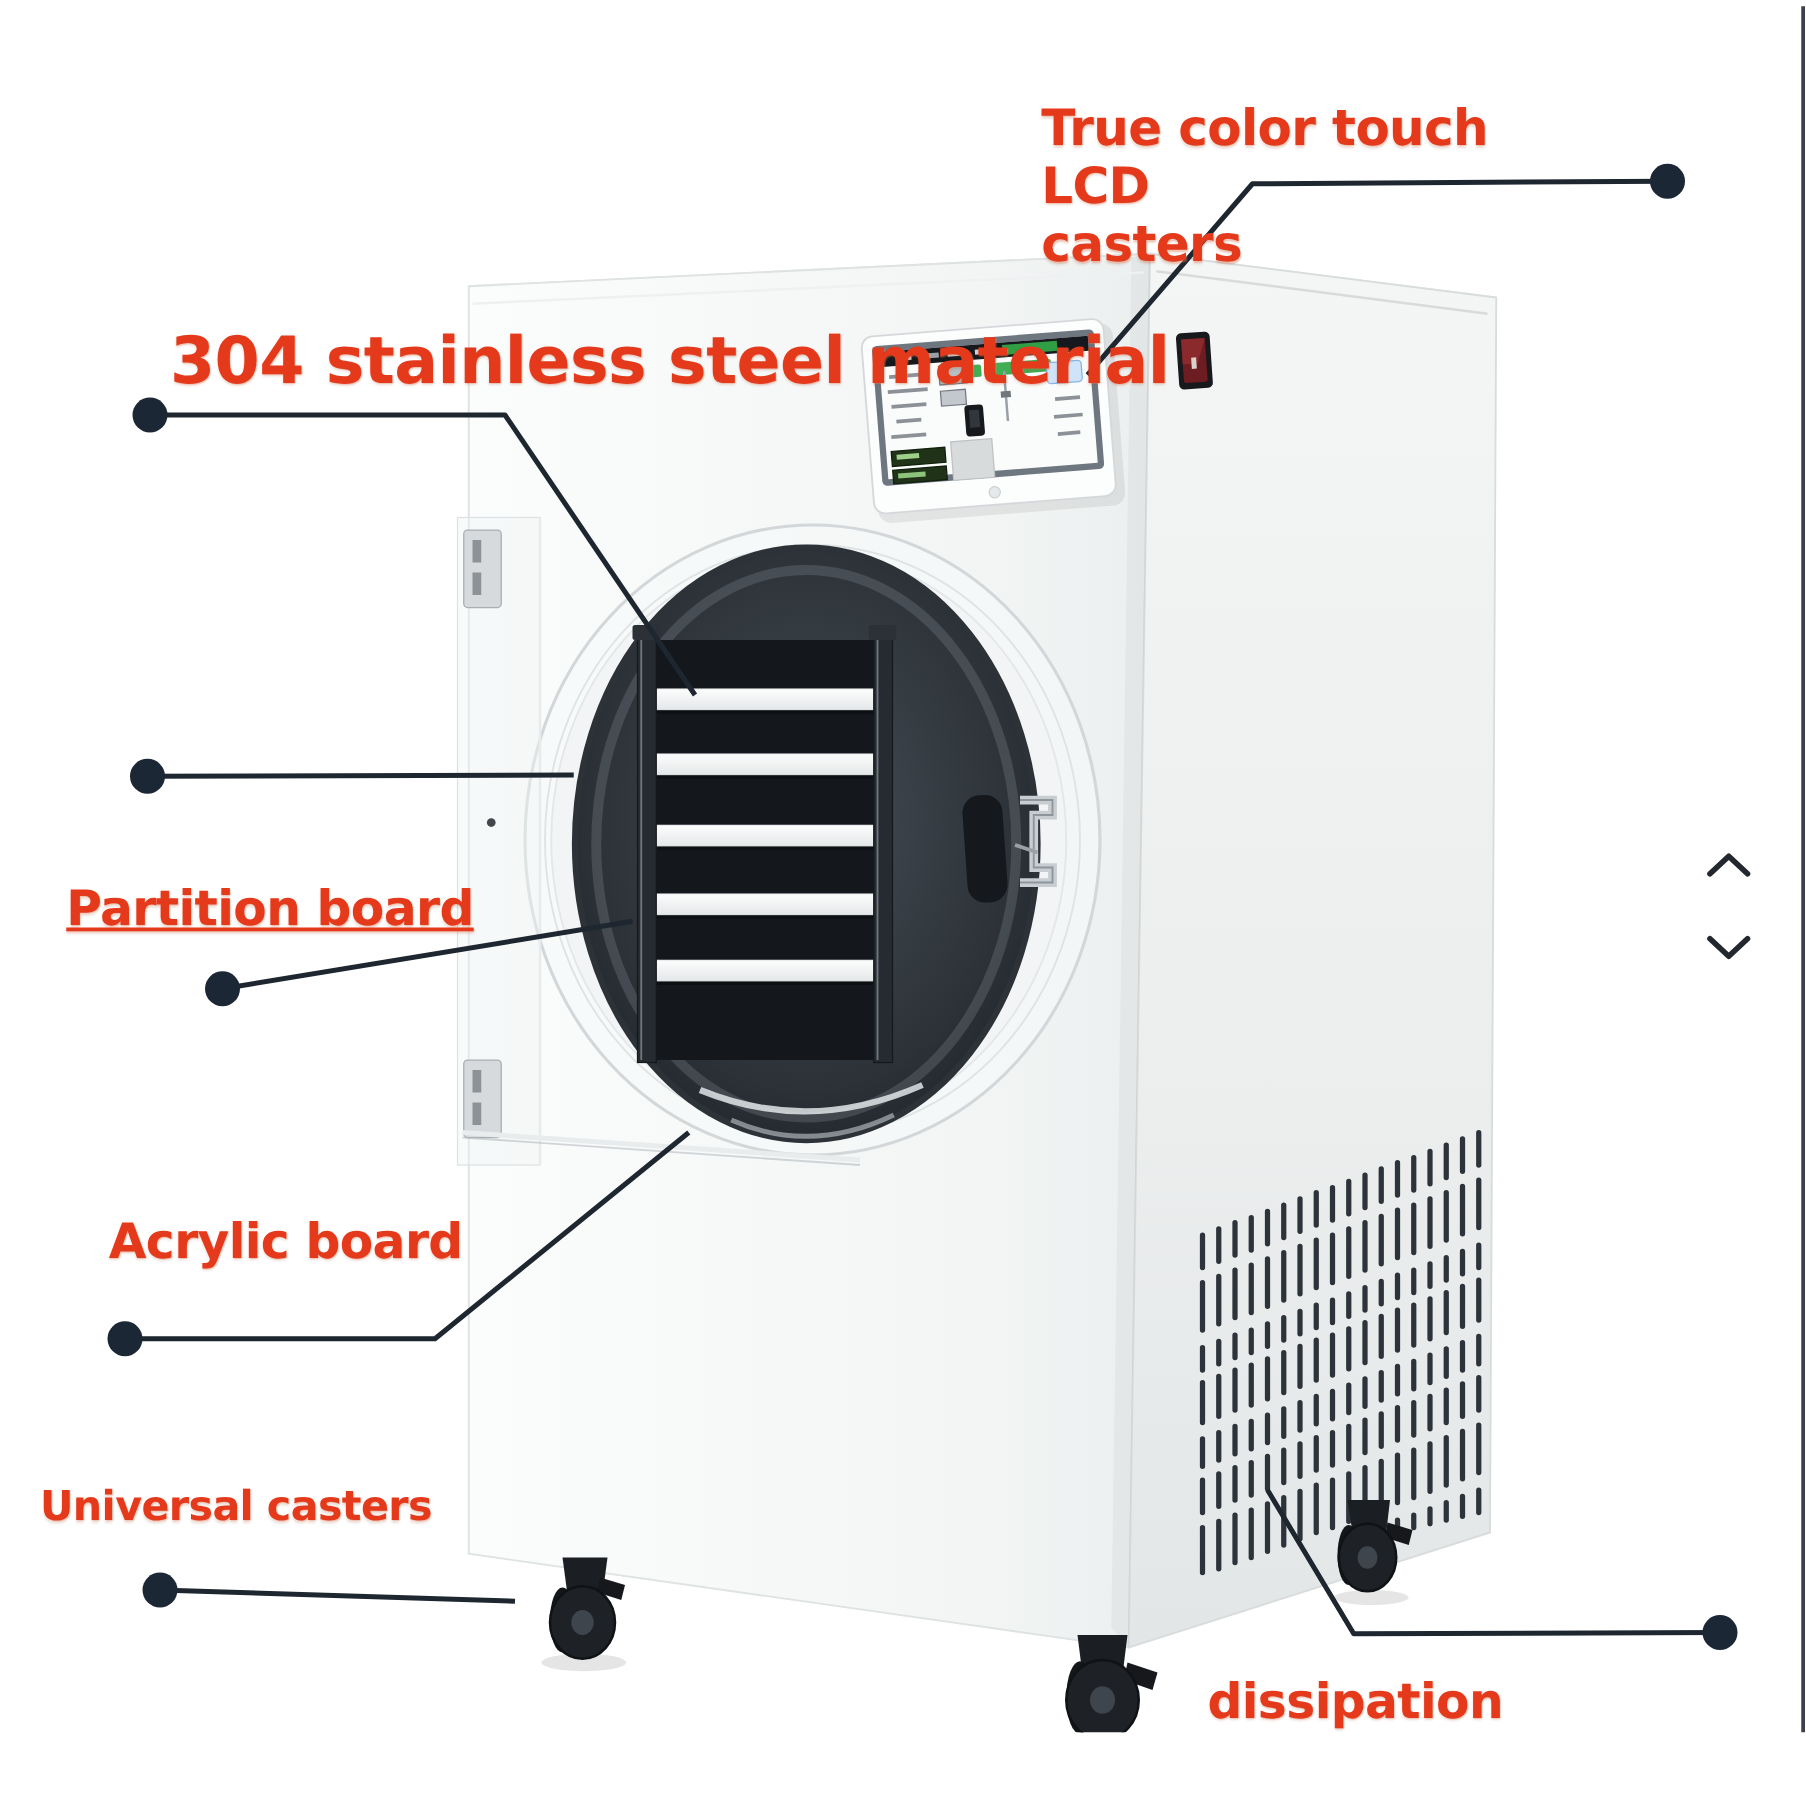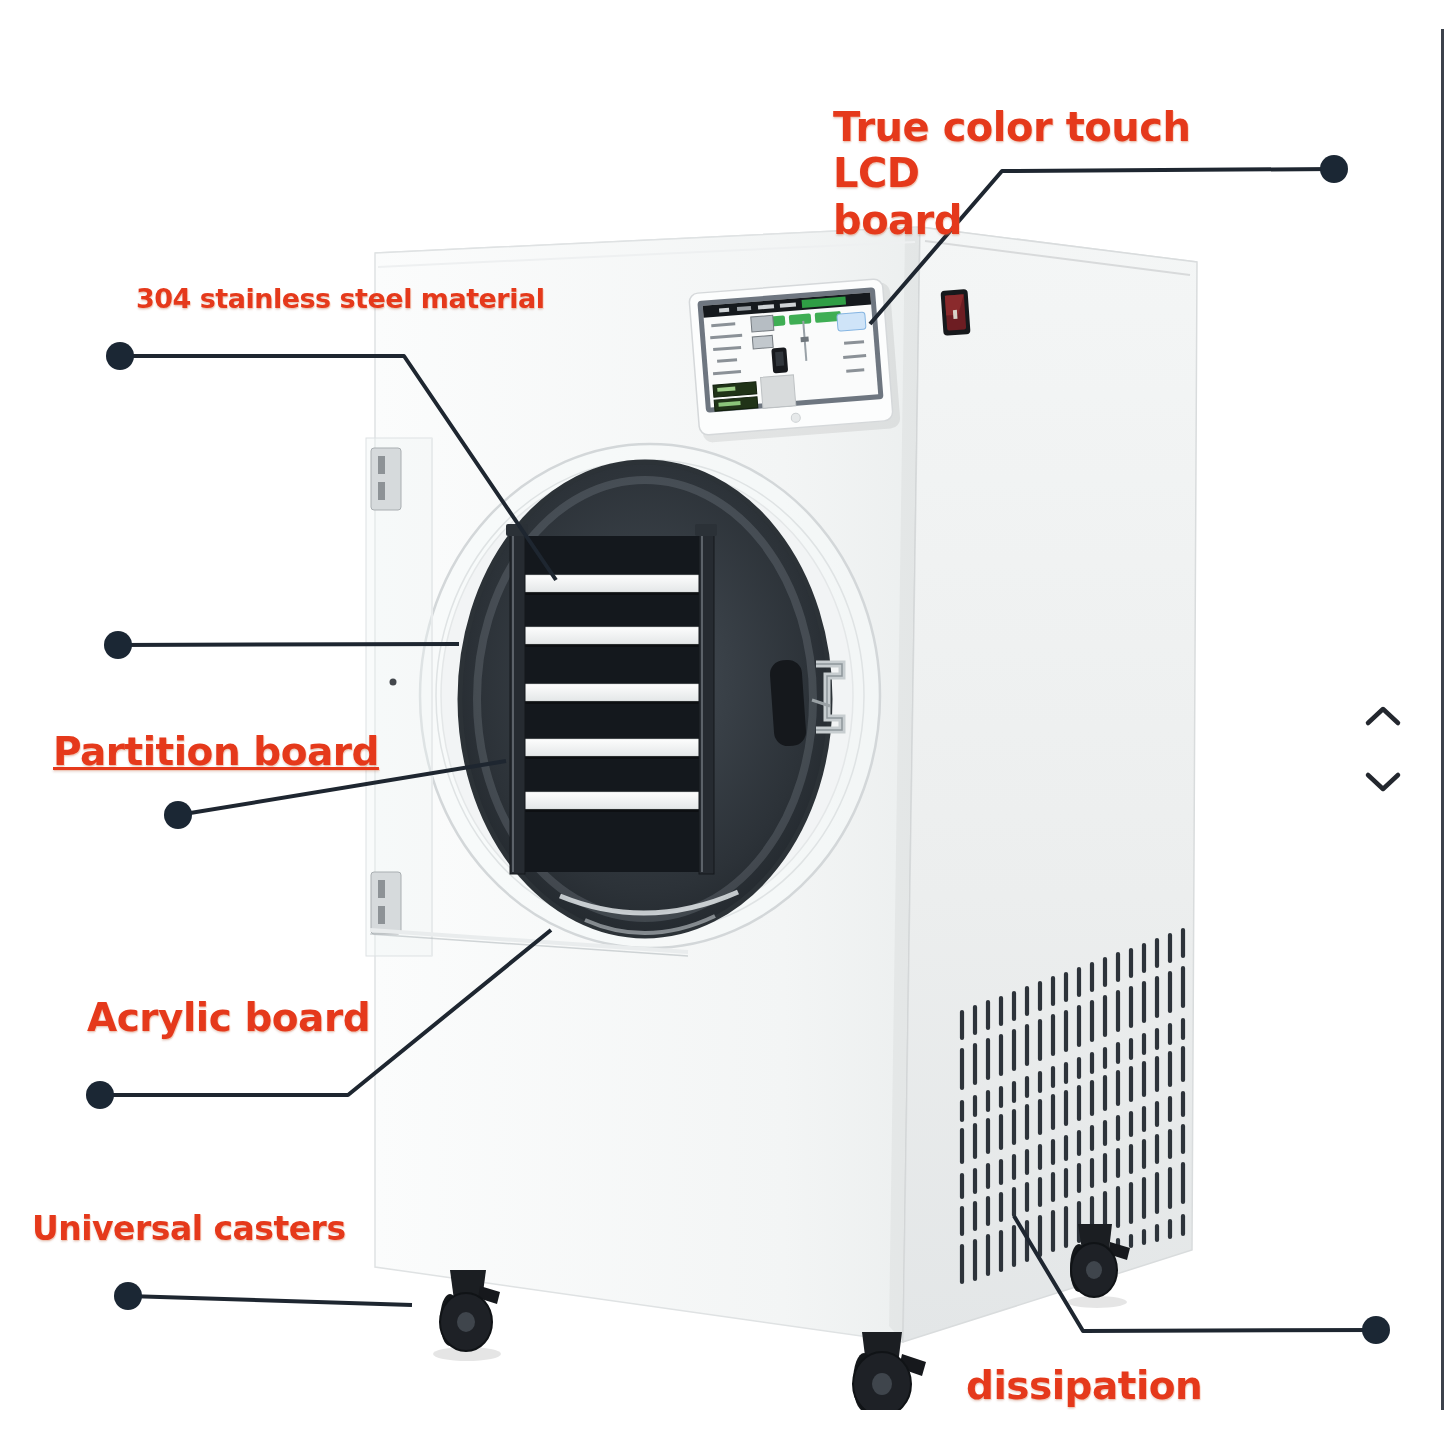--- a/index.html
+++ b/index.html
@@ -1,24 +1,24 @@
 <!DOCTYPE html>
 <html style="--accent: #e5391b; --leader: #1e2630; --chassis-white: #f6f8f8; --side-panel-gray: #e9ebec; --chamber-dark: #24292f; --switch-red: #7a2026; --shelf-white: #fbfcfc;"><head>
 <meta charset="utf-8">
 <style>
   html,body{margin:0;padding:0;background:#ffffff;}
   #stage{position:relative;width:1445px;height:1386px;background:#ffffff;overflow:hidden;
-         font-family:"DejaVu Sans","Liberation Sans",sans-serif;margin-top:24px;}
+         font-family:"DejaVu Sans","Liberation Sans",sans-serif;}
   #machine-svg{position:absolute;left:0;top:0;}
   .callout{position:absolute;font-weight:bold;color:var(--accent,#e5391b);
            letter-spacing:-0.5px;line-height:1.16;
            text-shadow:0 2px 2px rgba(150,60,30,0.18),1px 1px 0 rgba(255,160,120,0.30);}
   .callout .ln{display:block;}
   #callout-lcd{left:833px;top:80px;width:440px;font-size:40px;}
-  #callout-stainless{left:136px;top:259px;font-size:27px;white-space:nowrap;}
+  #callout-stainless{left:136px;top:259px;font-size:52px;white-space:nowrap;}
   #callout-sealing{left:46px;top:528px;font-size:47px;white-space:nowrap;}
   #callout-partition{left:53px;top:705px;font-size:39px;white-space:nowrap;text-decoration:underline;}
   #callout-acrylic{left:87px;top:971px;font-size:39px;white-space:nowrap;}
   #callout-casters{left:32px;top:1186px;font-size:33px;white-space:nowrap;}
   #callout-ventilation{left:966px;top:1339px;width:410px;font-size:39px;}
   .chev-btn{position:absolute;width:52px;height:40px;background:transparent;border:none;
             padding:0;cursor:pointer;display:flex;align-items:center;justify-content:center;}
   #chevron-up-btn{left:1357px;top:672px;}
   #chevron-down-btn{left:1357px;top:738px;}
   #right-edge-line{position:absolute;right:1px;top:5px;width:3px;height:1440px;
@@ -206,21 +206,21 @@
       <circle cx="118" cy="621" r="14"></circle>
       <circle cx="178" cy="791" r="14"></circle>
       <circle cx="100" cy="1071" r="14"></circle>
       <circle cx="128" cy="1272" r="14"></circle>
       <circle cx="1376" cy="1306" r="14"></circle>
     </g>
   </svg>
 
   <div class="callout" id="callout-lcd">
     <span class="ln">True color touch LCD</span>
-    <span class="ln">board</span>
+    <span class="ln">casters</span>
   </div>
   <div class="callout" id="callout-stainless">304 stainless steel material</div>
   <div class="callout" id="callout-partition">Partition board</div>
   <div class="callout" id="callout-acrylic">Acrylic board</div>
   <div class="callout" id="callout-casters">Universal casters</div>
   <div class="callout" id="callout-ventilation">
     <span class="ln">dissipation windows</span>
   </div>
 
   <button class="chev-btn" id="chevron-up-btn">

